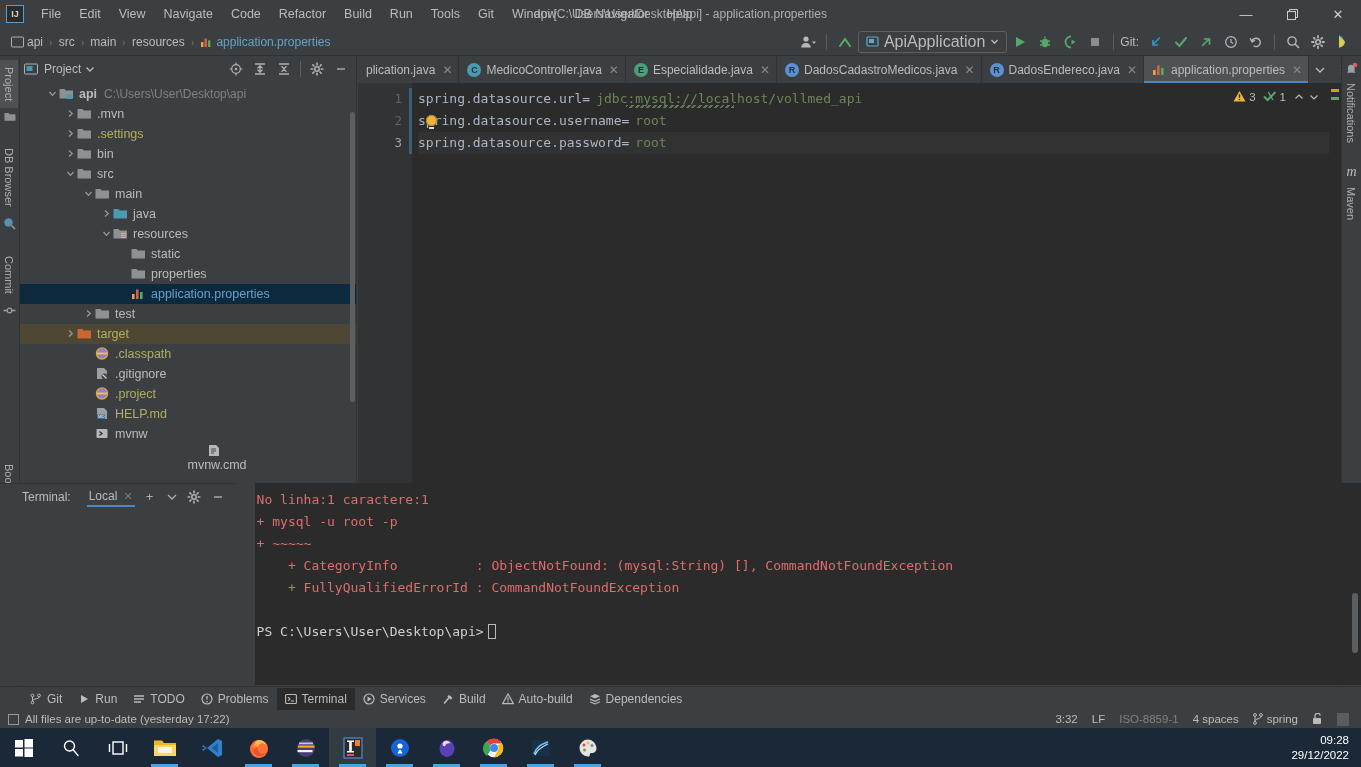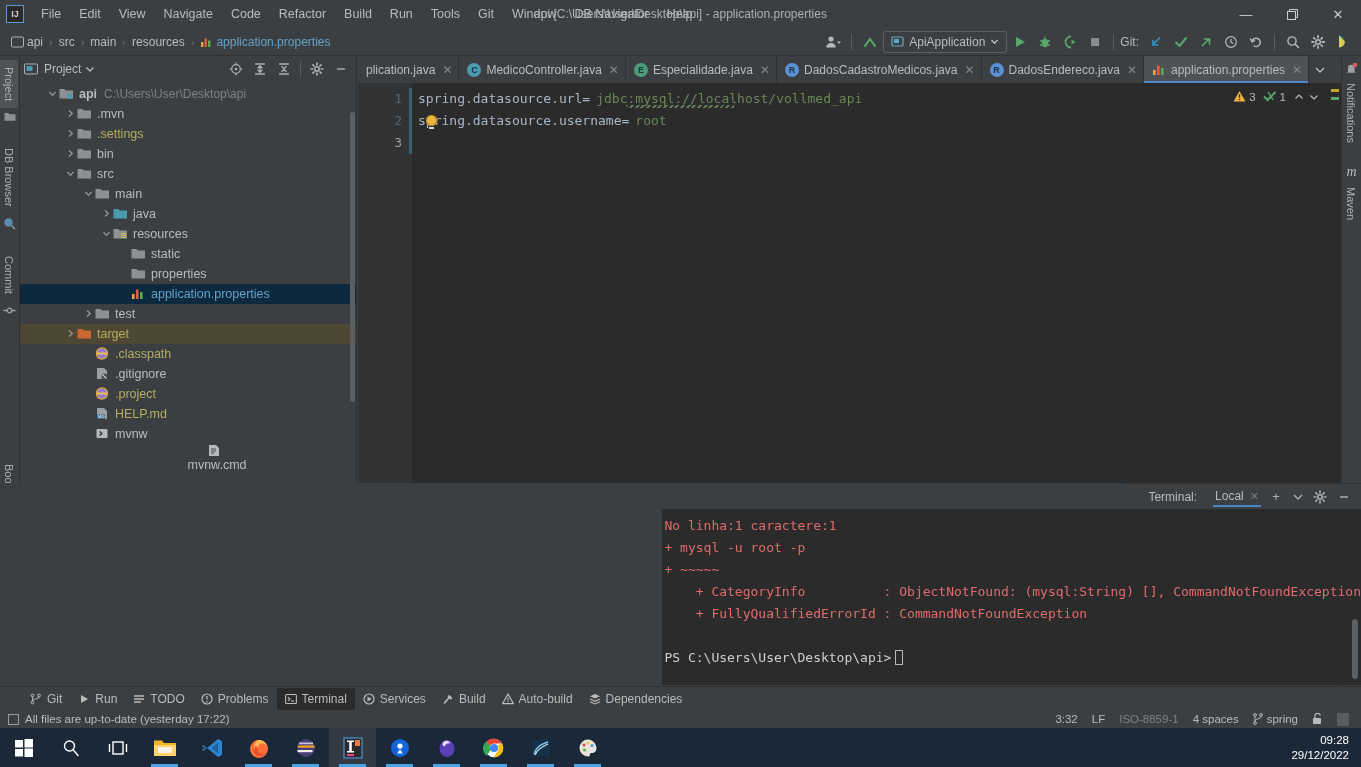--- a/index.html
+++ b/index.html
@@ -64,21 +64,21 @@
     padding-right: 6px; gap: 1px;
   }
   .tb-btn {
     width: 24px; height: 24px; display: flex; align-items: center;
     justify-content: center; color: #b4b8bb;
   }
   .tb-sep { width: 1px; height: 16px; background: #5a5d5f; margin: 0 5px; }
   .runcfg {
     display: flex; align-items: center; gap: 5px; height: 22px;
     padding: 0 7px; border: 1px solid #5e6060; border-radius: 3px;
-    font-size: 12px; color: #bbbbbb;
+    font-size: 16px; color: #bbbbbb;
   }
   .git-label { font-size: 12px; color: #bbbbbb; margin-right: 4px; }
 
   
   .left-strip {
     position: absolute; left: 0; top: 56px; width: 20px; bottom: 81px;
     background: #3c3f41; border-right: 1px solid #323232;
   }
   .strip-btn {
     writing-mode: vertical-rl; font-size: 11px; color: #a9b1b8;
@@ -223,21 +223,21 @@
     position: absolute; right: 0; top: 0; bottom: 0; width: 12px;
     background: #2b2b2b;
   }
   .stripe-mark {
     position: absolute; right: 2px; width: 8px; height: 3px;
   }
 
   
   .term-panel {
     position: absolute; left: 0; top: 483px; right: 0; height: 202px;
-    background: #3c3f41; display: flex; flex-direction: column; align-items: flex-end;
+    background: #3c3f41; display: flex; 
   }
   .term-head {
     height: 26px; display: flex; align-items: center; flex: none;
     padding-left: 22px; border-top: 1px solid #323232;
   }
   .term-label { font-size: 12px; color: #bbbbbb; margin-right: 12px; }
   .term-tab {
     display: flex; align-items: center; gap: 6px; font-size: 12px;
     color: #bbbbbb; padding: 3px 6px 4px; position: relative;
   }
@@ -823,20 +823,21 @@
     <div class="editor-body">
       <div class="gutter">
         <div class="lineno">1</div>
         <div class="lineno">2</div>
         <div class="lineno cur">3</div>
         <div class="gutter-stripe"></div>
       </div>
       <div class="code">
         <div class="cline"><span class="tok-key">spring.datasource.url=</span><span class="tok-val">jdbc:mysql://localhost/vollmed_api</span><span class="squiggle" style="left:208px;width:108px;"></span></div>
         <div class="cline"><span class="tok-key">spring.datasource.username=</span><span class="tok-val">root</span><span class="bulb" style="left:8px;top:5px;"></span></div>
+        <div class="cline cur"><span class="tok-key">spring.datasource.password=</span><span class="tok-val">root</span></div>
       </div>
       <div class="err-stripe">
         <div class="stripe-mark" style="top:6px;background:#c9a227;"></div>
         <div class="stripe-mark" style="top:14px;background:#59a869;"></div>
       </div>
       <div class="insp-widget" style="position:absolute;right:14px;top:0;">
         <svg width="13" height="13" viewBox="0 0 13 13" class="ico-svg">
             <path d="M6.5 1 L12.5 11.5 H0.5 Z" fill="#edb440"></path>
             <path d="M6.5 4.2v3.6" stroke="#3b3000" stroke-width="1.4"></path>
             <circle cx="6.5" cy="9.5" r="0.8" fill="#3b3000"></circle>

